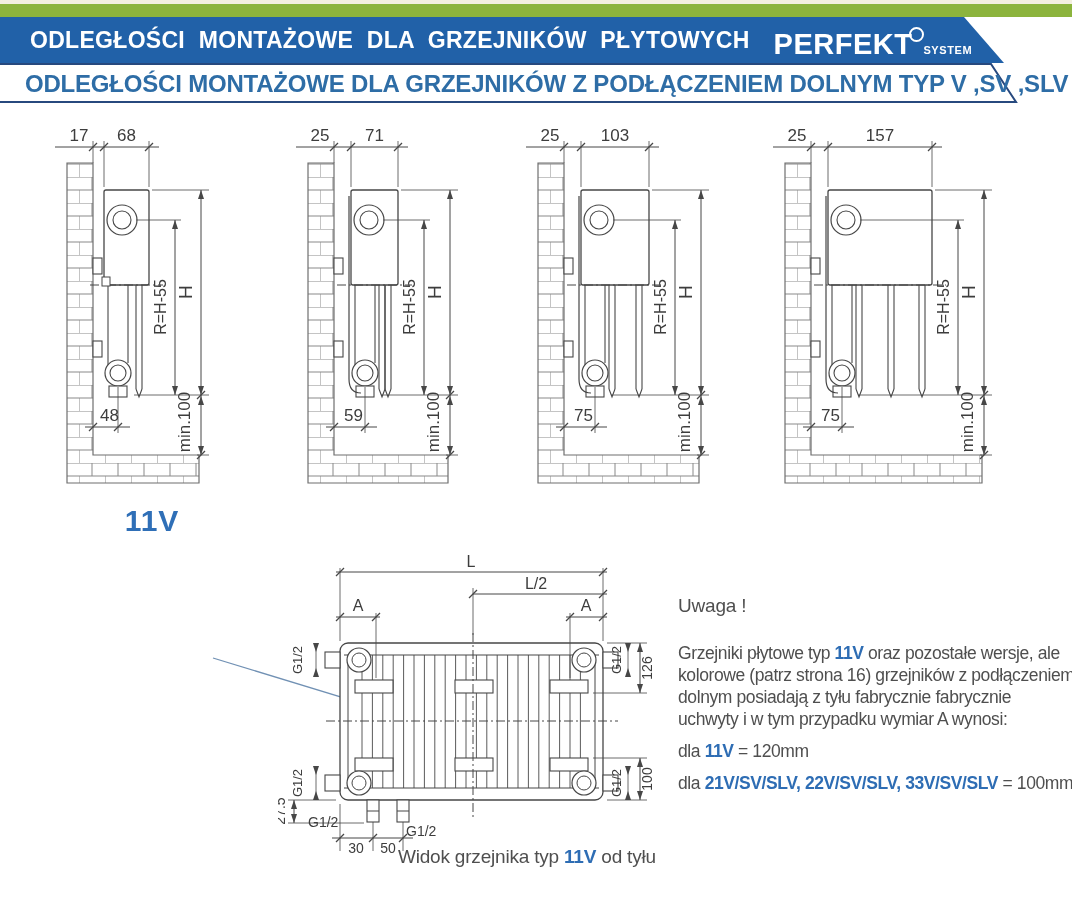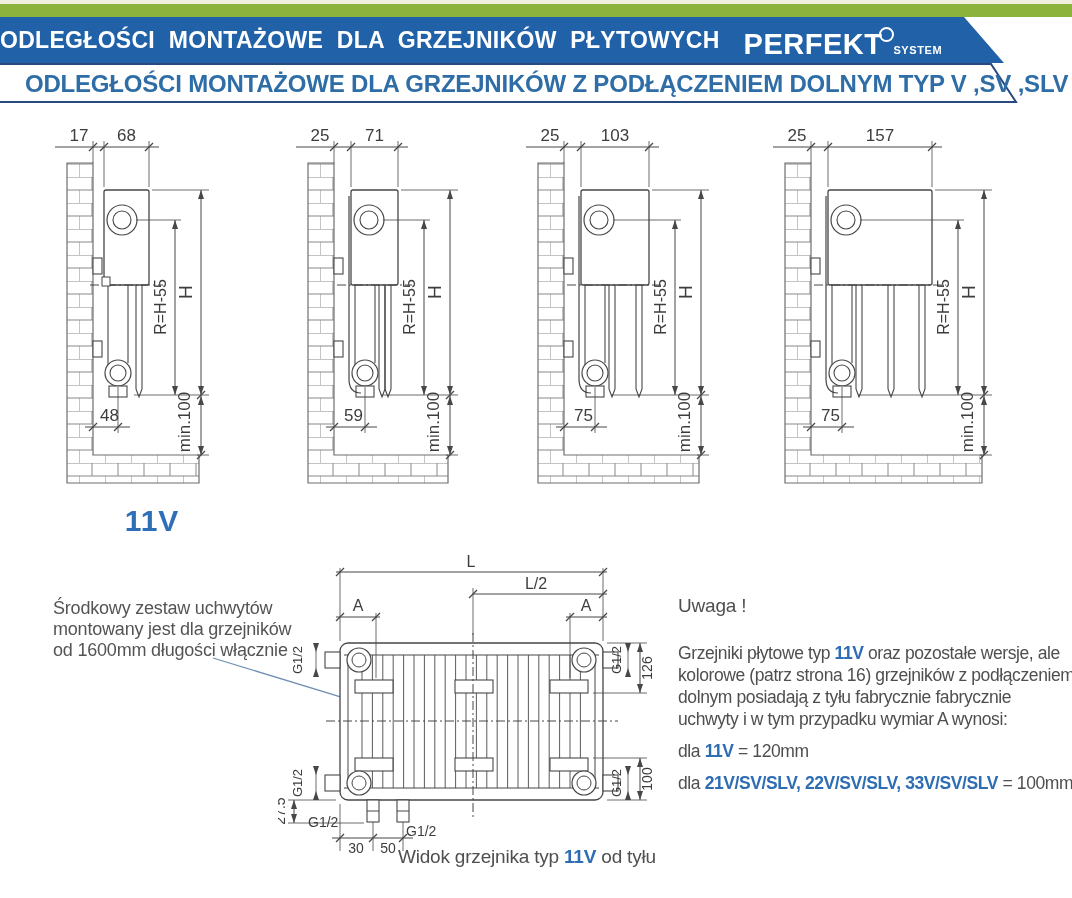--- a/index.html
+++ b/index.html
@@ -3,21 +3,21 @@
 <meta charset="utf-8">
 <style>
   html,body{margin:0;padding:0;background:#fff;}
   .page{position:relative;width:1072px;height:898px;background:#fff;overflow:hidden;
         font-family:"Liberation Sans",sans-serif;}
   .strip-cream{position:absolute;top:0;left:0;width:100%;height:4px;background:#f3efdf;}
   .strip-green{position:absolute;top:4px;left:0;width:100%;height:13px;background:#8cb43d;}
   .banner1{position:absolute;top:17px;left:0;width:1004px;height:46px;background:#2161a8;
            clip-path:polygon(0 0,964px 0,1004px 46px,0 46px);
            display:flex;align-items:center;}
-  .banner1-title{color:#fff;font-size:23px;font-weight:700;
+  .banner1-title{color:#fff;font-size:23px;font-weight:700;padding-left:30px;
                  word-spacing:7px;letter-spacing:.3px;white-space:nowrap;}
   .logo{display:flex;align-items:baseline;margin-left:24px;color:#fff;position:relative;margin-top:8px;}
   .logo-main{font-size:29px;font-weight:800;letter-spacing:.5px;line-height:1;}
   .logo-ring{display:inline-block;width:11px;height:11px;border:2.5px solid #fff;
              border-radius:50%;position:relative;top:-12px;left:-3px;}
   .logo-sub{font-size:11px;font-weight:600;letter-spacing:.6px;margin-left:-4px;}
   .banner2{position:absolute;top:63px;left:0;width:1022px;height:40px;}
   .banner2 svg{position:absolute;top:0;left:0;}
   .banner2-title{position:absolute;left:25px;top:7px;font-size:24px;font-weight:700;
                  color:#2e6da6;letter-spacing:-.2px;white-space:nowrap;}
@@ -299,21 +299,20 @@
         <line x1="235" y1="334" x2="243" y2="326" stroke="#474747" stroke-width="1.2"></line>
         <text x="228" y="297" font-size="17" text-anchor="middle" transform="rotate(-90 228 297)">min.100</text>
         <line x1="97" y1="262" x2="97" y2="308" stroke="#474747" stroke-width="0.8"></line>
         <line x1="58" y1="302" x2="109" y2="302" stroke="#474747" stroke-width="1"></line>
         <line x1="62" y1="306" x2="70" y2="298" stroke="#474747" stroke-width="1.2"></line>
         <line x1="93" y1="306" x2="101" y2="298" stroke="#474747" stroke-width="1.2"></line>
         <text x="85.5" y="296" font-size="17" text-anchor="middle">75</text>
       </svg>
   </div>
 
-  <div class="side-note"><span>Środkowy zestaw uchwytów</span><br><span>montowany jest dla grzejników</span><br><span>od 1600mm długości włącznie</span></div>
 
   <svg class="leader-svg" width="370" height="125">
     <line x1="8" y1="10" x2="362" y2="118" stroke="#7191b4" stroke-width="1.3"></line>
   </svg>
 
   <svg class="backview" id="backview-svg" width="400" height="345" viewBox="0 0 400 345">
       <rect x="62" y="88" width="263" height="157" rx="8" fill="#fff" stroke="#474747" stroke-width="1.3"></rect>
       <line x1="66" y1="100" x2="321" y2="100" stroke="#474747" stroke-width="1"></line>
       <line x1="66" y1="233" x2="321" y2="233" stroke="#474747" stroke-width="1"></line>
       <line x1="70" y1="100" x2="70" y2="233" stroke="#474747" stroke-width="1"></line>

